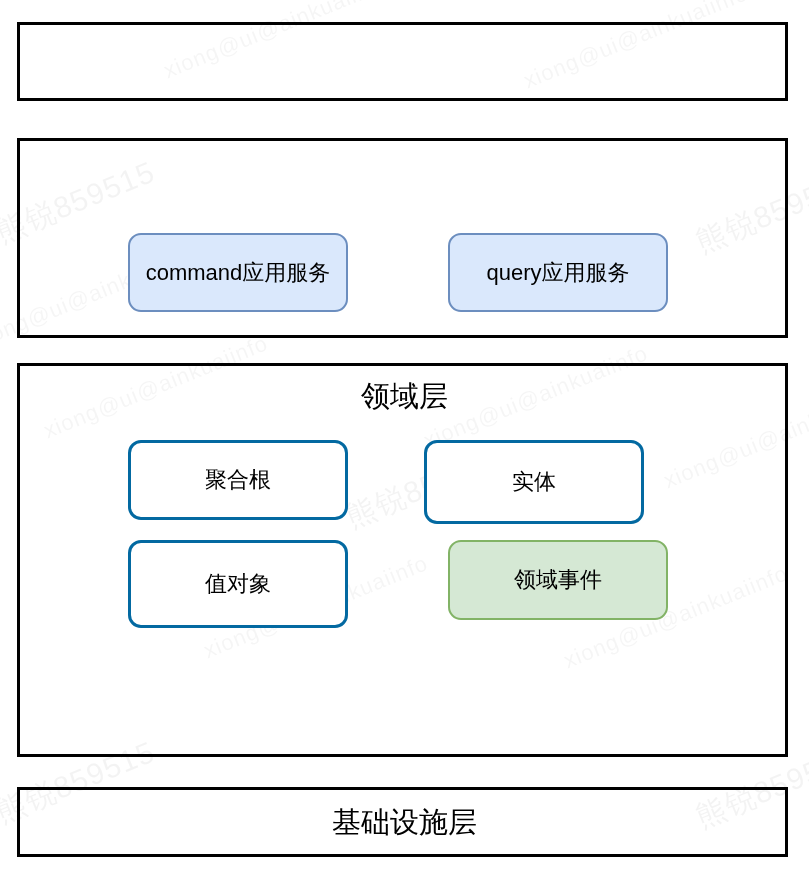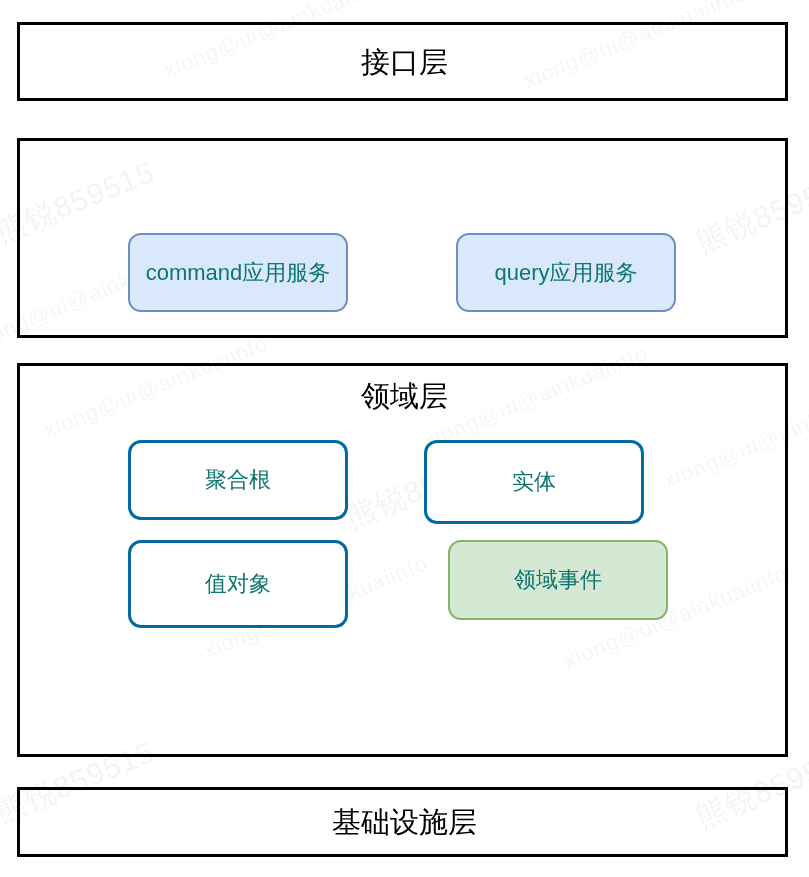--- a/index.html
+++ b/index.html
@@ -79,38 +79,38 @@
   .comp {
     position: absolute;
     box-sizing: border-box;
     border-radius: 13px;
     display: flex;
     align-items: center;
     justify-content: center;
     font-size: 22px;
     line-height: 1;
     white-space: nowrap;
-    color: #0f766e;
+    color: #000000;
   }
   .comp.plain {
     background: #ffffff;
     border: 3px solid #0369a1;
   }
   .comp.blue {
     background: #dae8fc;
     border: 2px solid #6c8ebf;
   }
   .comp.green {
     background: #d5e8d4;
     border: 2px solid #82b366;
   }
 
   
   #comp-command { left: 128px; top: 233px; width: 220px; height: 79px; }
-  #comp-query   { left: 448px; top: 233px; width: 220px; height: 79px; margin-left: 8px; }
+  #comp-query   { left: 448px; top: 233px; width: 220px; height: 79px; }
 
   
   #comp-aggregate-root { left: 128px; top: 440px; width: 220px; height: 80px; }
   #comp-entity         { left: 424px; top: 440px; width: 220px; height: 84px; }
   #comp-value-object   { left: 128px; top: 540px; width: 220px; height: 88px; text-align: center; }
   #comp-domain-service { left: 448px; top: 540px; width: 220px; height: 80px; }
   #comp-domain-event   { left: 128px; top: 640px; width: 220px; height: 80px; }
 </style>
 </head>
 <body>
@@ -127,21 +127,20 @@
   <div class="wm small" style="left:420px;  top:430px;">xiong@ui@ainkuaiinfo</div>
   <div class="wm small" style="left:660px;  top:470px;">xiong@ui@ainkuaiinfo</div>
   <div class="wm small" style="left:200px;  top:640px;">xiong@ui@ainkuaiinfo</div>
   <div class="wm small" style="left:560px;  top:650px;">xiong@ui@ainkuaiinfo</div>
   <div class="wm small" style="left:-30px;  top:330px;">xiong@ui@ainkuaiinfo</div>
 </div>
 
 <div class="diagram">
 
   <div class="layer-box" id="layer-interface"></div>
-  <div class="layer-title" id="title-interface">接口层</div>
 
   <div class="layer-box" id="layer-application"></div>
 
   <div class="comp blue" id="comp-command">command应用服务</div>
   <div class="comp blue" id="comp-query">query应用服务</div>
 
   <div class="layer-box" id="layer-domain"></div>
   <div class="layer-title" id="title-domain">领域层</div>
 
   <div class="comp plain" id="comp-aggregate-root">聚合根</div>

